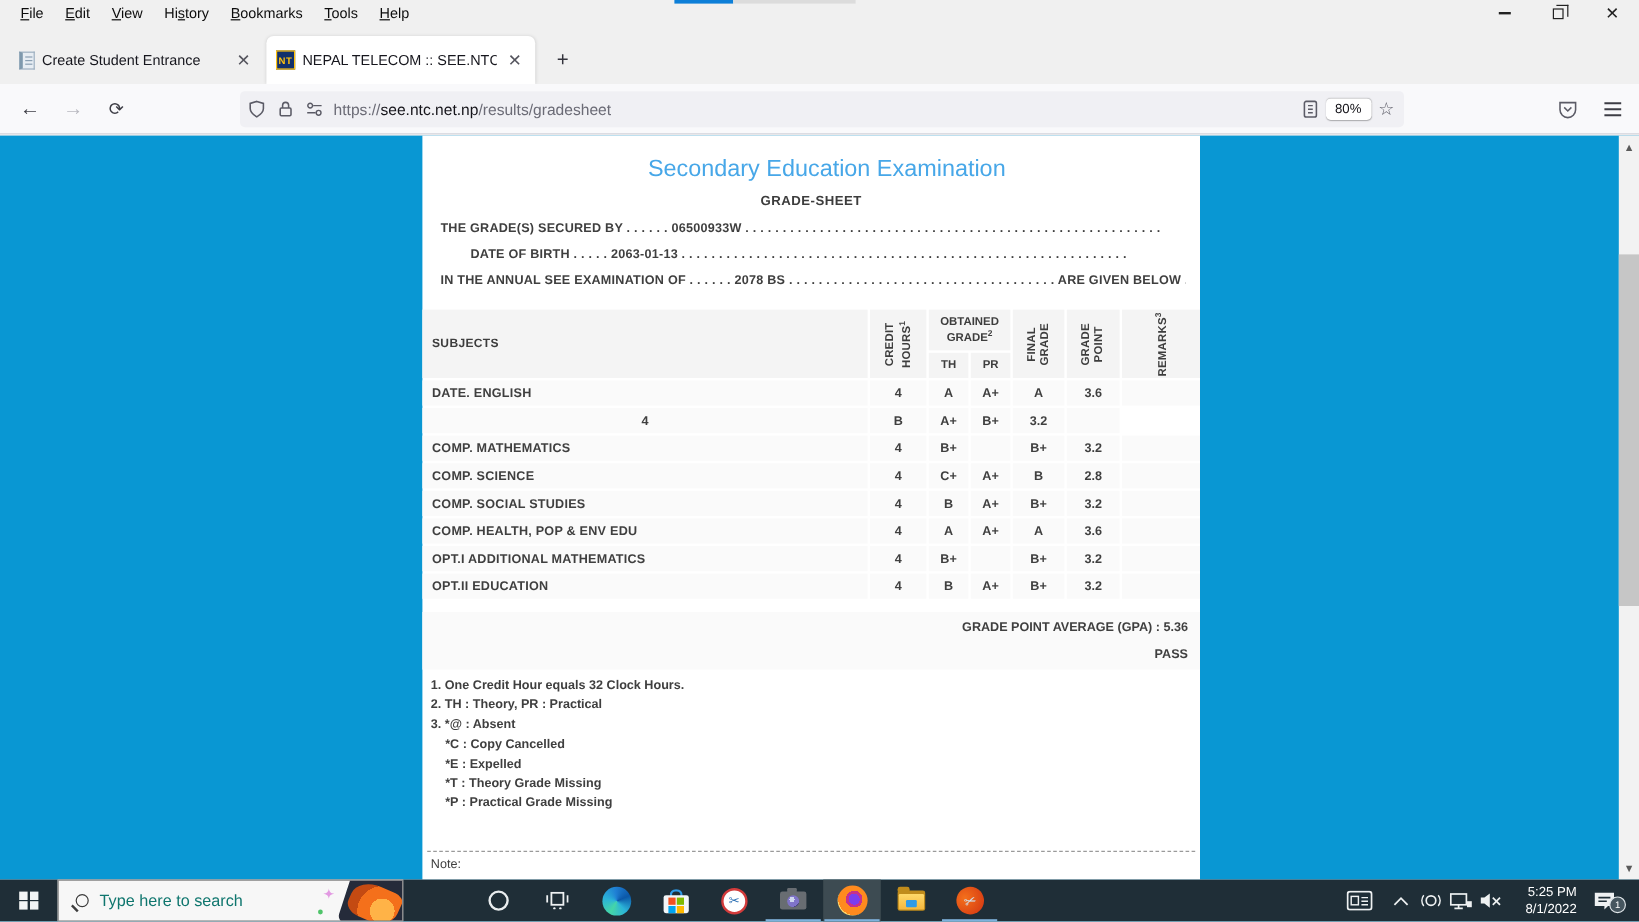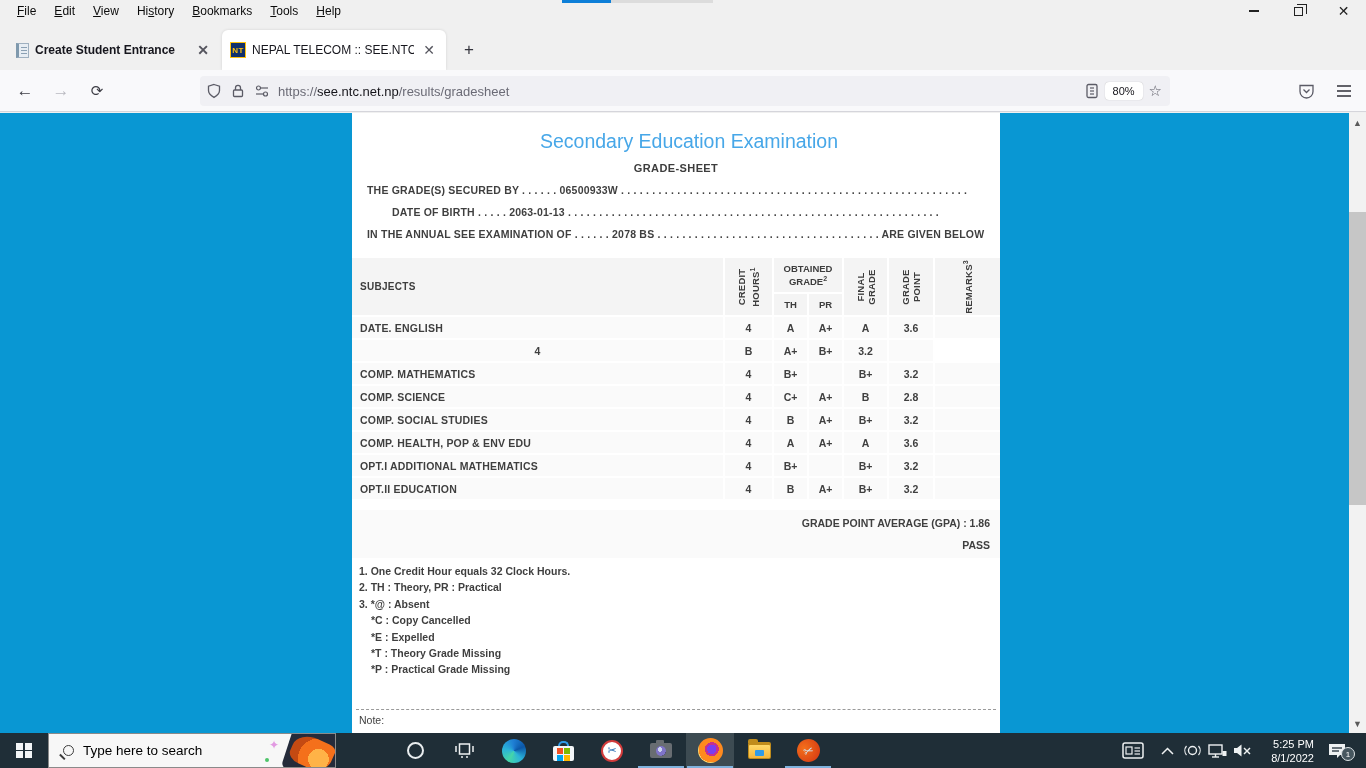--- a/index.html
+++ b/index.html
@@ -14,21 +14,21 @@
   .strip-gray { position:absolute; left:611px; top:0; width:102px; height:3px; background:#dcdcdc; }
   .win-controls { position:absolute; right:0; top:0; height:22px; display:flex; align-items:center; }
   .win-btn { width:45px; height:22px; display:flex; align-items:center; justify-content:center; color:#222; }
   .win-min-glyph { width:10px; height:1.5px; background:#222; display:block; }
   .win-restore-glyph { width:9px; height:9px; border:1.2px solid #222; position:relative; background:#f0f0f0; }
   .win-restore-glyph::before { content:""; position:absolute; left:2px; top:-4px; width:9px; height:9px; border:1.2px solid #222; border-left:none; border-bottom:none; }
   .win-close-glyph { font-size:14px; line-height:14px; color:#222; }
 
   .tabbar { position:absolute; left:0; top:22px; width:1366px; height:48px; background:#f0f0f0; }
   .tab { position:absolute; top:8px; height:40px; display:flex; align-items:center; font-size:12px; color:#16161d; }
-  .tab.inactive { left:8px; width:212px; padding:0 8px;font-weight:bold; }
+  .tab.inactive { left:8px; width:212px; padding:0 8px; }
   .tab.active { left:222px; width:224px; background:#ffffff; border-radius:6px 6px 0 0; box-shadow:0 0 3px rgba(0,0,0,.12); padding:0 8px; }
   .tab-title { flex:1; white-space:nowrap; overflow:hidden; margin:0 6px; }
   .tab-close { color:#55555e; font-size:14px; width:18px; height:18px; display:flex; align-items:center; justify-content:center; border-radius:3px; }
   .doc-favicon { width:13px; height:15px; background:#e7edf3; border:1px solid #9fb0c0; border-left:3px solid #7f99ad; position:relative; flex:0 0 auto; }
   .doc-favicon::before { content:""; position:absolute; left:2px; top:3px; width:6px; height:1px; background:#8ba0b3; box-shadow:0 3px 0 #8ba0b3, 0 6px 0 #8ba0b3; }
   .nt-favicon { width:16px; height:16px; background:#12306b; color:#ffc20e; font-size:8px; font-weight:bold; display:flex; align-items:center; justify-content:center; letter-spacing:0.5px; border:1px solid #ffc20e; flex:0 0 auto; }
   .new-tab { position:absolute; left:455px; top:14px; width:28px; height:28px; display:flex; align-items:center; justify-content:center; font-size:17px; color:#33333c; border-radius:4px; }
 
   .navbar { position:absolute; left:0; top:70px; width:1366px; height:42px; background:#f9f9fb; border-bottom:1px solid #d5d5db; }
   .nav-icon { position:absolute; top:0; height:42px; display:flex; align-items:center; justify-content:center; color:#3d3d45; }
@@ -80,21 +80,21 @@
   
   .taskbar { position:absolute; left:0; top:733px; width:1366px; height:35px; background:#1f2e37; }
   .tb-slot { position:absolute; top:0; height:35px; display:flex; align-items:center; justify-content:center; }
   .underline { position:absolute; bottom:0; left:1px; right:1px; height:2px; background:#7fb2dd; }
   .start { left:0; width:48px; }
   .win-logo { display:grid; grid-template-columns:7px 7px; grid-template-rows:7px 7px; gap:1.5px; }
   .win-logo div { background:#f2f5f6; }
   .searchbox { position:absolute; left:48px; top:0; width:288px; height:35px; background:#f7f7f7; border:1px solid #8a8a8a; display:flex; align-items:center; overflow:hidden; }
   .mag { width:11px; height:11px; border:1.6px solid #3c3c3c; border-radius:50%; position:relative; margin:0 9px 0 14px; flex:0 0 auto; }
   .mag::after { content:""; position:absolute; left:-5px; top:10px; width:7px; height:1.6px; background:#3c3c3c; transform:rotate(45deg); }
-  .search-text { font-size:13.5px; color:#000000; white-space:nowrap; }
+  .search-text { font-size:13.5px; color:#0f766e; white-space:nowrap; }
   .search-art { position:absolute; right:0; top:0; width:72px; height:35px; }
   .art-dark { position:absolute; right:-14px; top:-6px; width:62px; height:50px; background:#252b3a; transform:rotate(18deg); border-radius:6px; }
   .art-flame { position:absolute; right:2px; top:4px; width:42px; height:30px; background:radial-gradient(circle at 70% 60%, #ffb347 0 30%, #f4701b 30% 60%, #c44a12 60% 100%); border-radius:50% 20% 50% 30%; transform:rotate(24deg); }
   .spark { position:absolute; border-radius:50%; }
   .spark.plus { color:#e29ae2; font-size:12px; top:4px; left:6px; }
   .spark.teal { width:5px; height:5px; background:#49c8d8; top:6px; left:26px; }
   .spark.green { width:4px; height:4px; background:#4fc46a; top:24px; left:2px; }
   .spark.purple { width:4px; height:4px; background:#b58ae0; top:26px; left:20px; }
   .cortana-ring { width:17px; height:17px; border:2px solid #e9edef; border-radius:50%; }
   .firefox-active { background:#3d4b52; }
@@ -307,21 +307,21 @@
             <div class="tcell">B</div>
             <div class="tcell">A+</div>
             <div class="tcell">B+</div>
             <div class="tcell">3.2</div>
             <div class="tcell"></div>
           </div>
         </div>
     </div>
 
     <div class="gpa-block">
-      <div class="gpa-line">GRADE POINT AVERAGE (GPA) : 1.86</div>
+      <div class="gpa-line">GRADE POINT AVERAGE (GPA) : 5.36</div>
       <div class="pass-line">PASS</div>
     </div>
 
     <div class="notes">
         <div class="note-line">1. One Credit Hour equals 32 Clock Hours.</div>
         <div class="note-line">2. TH : Theory, PR : Practical</div>
         <div class="note-line">3. *@ : Absent</div>
         <div class="note-line indent">*C : Copy Cancelled</div>
         <div class="note-line indent">*E : Expelled</div>
         <div class="note-line indent">*T : Theory Grade Missing</div>

